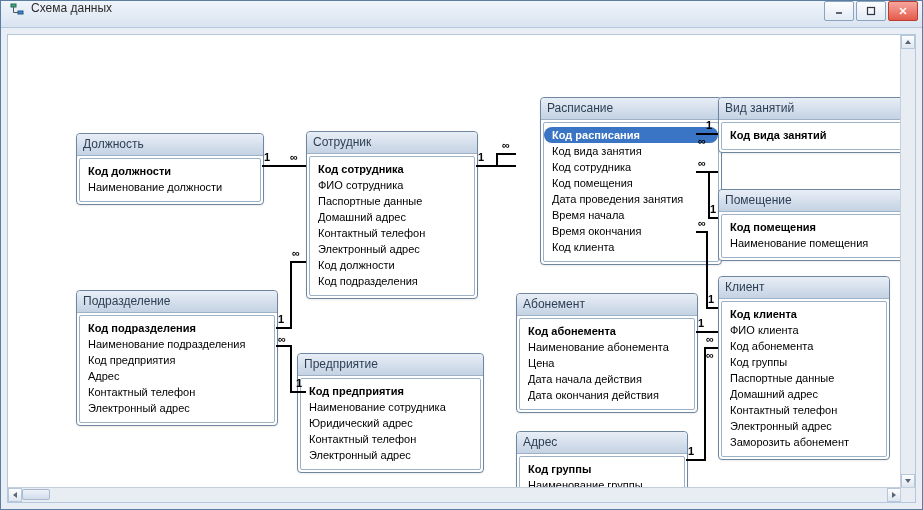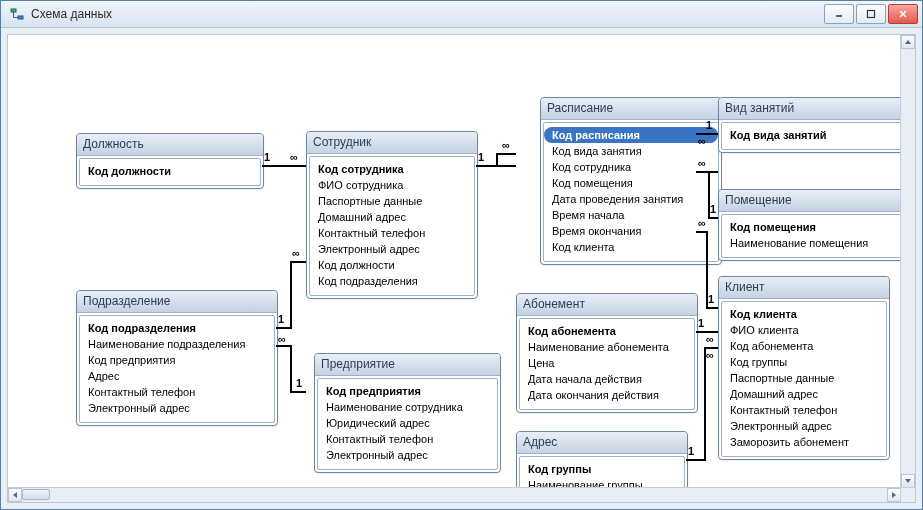--- a/index.html
+++ b/index.html
@@ -1,17 +1,17 @@
 <!DOCTYPE html>
 <html><head>
 <meta charset="utf-8">
 <style>
   html, body { margin:0; padding:0; font-family: "Segoe UI", Tahoma, sans-serif; font-size:11px; background:#fff; }
   .window { width:923px; height:510px; box-sizing:border-box; border:1px solid #5a7da0; background:#e9eef5; position:relative; display:flex; flex-direction:column; }
-  .titlebar { height:26px; background:linear-gradient(#f0f4fb,#d9e4f1); border-bottom:1px solid #b5c7dd; display:flex; align-items:center; padding:0 4px; }
+  .titlebar { height:26px; background:linear-gradient(#f0f4fb,#d9e4f1); border-bottom:1px solid #b5c7dd; display:flex; padding:0 4px; }
   .tb-icon { width:16px; height:16px; margin:0 4px; display:flex; align-items:center; justify-content:center; }
   .tb-title { flex:1; font-size:12px; color:#2b2b2b; padding-left:2px; }
   .tb-btns { display:flex; gap:2px; }
   .tb-btn { width:28px; height:18px; border:1px solid #8aa3bf; border-radius:2px; background:linear-gradient(#fdfdfe,#e3ebf4); display:flex; align-items:center; justify-content:center; cursor:default; }
   .tb-btn.close { background:linear-gradient(#f6a7a0,#e45a4a); border-color:#b83d30; }
   .tb-btn svg { display:block; }
   .client { flex:1; position:relative; margin:6px; border:1px solid #b5c7dd; background:#fdfeff; overflow:hidden; }
   .canvas { position:absolute; left:0; top:0; right:14px; bottom:14px; background:#fff; }
   .vscroll { position:absolute; right:0; top:0; bottom:14px; width:14px; background:#e8edf3; border-left:1px solid #c3cedb; }
   .hscroll { position:absolute; left:0; right:14px; bottom:0; height:14px; background:#e8edf3; border-top:1px solid #c3cedb; }
@@ -62,20 +62,21 @@
         </div>
     </div>
   </div>
 
   <div class="client">
     <div class="canvas" id="canvas">
         <div class="table" style="left: 68px; top: 98px; width: 186px;">
           <div class="thead">Должность</div>
           <div class="tbody">
             <div class="row pk">Код должности</div>
+            <div class="row">Наименование должности</div>
           </div>
         </div>
         <div class="table" style="left: 298px; top: 96px; width: 170px;">
           <div class="thead">Сотрудник</div>
           <div class="tbody">
             <div class="row pk">Код сотрудника</div>
             <div class="row">ФИО сотрудника</div>
             <div class="row">Паспортные данные</div>
             <div class="row">Домашний адрес</div>
             <div class="row">Контактный телефон</div>
@@ -88,21 +89,21 @@
           <div class="thead">Подразделение</div>
           <div class="tbody">
             <div class="row pk">Код подразделения</div>
             <div class="row">Наименование подразделения</div>
             <div class="row">Код предприятия</div>
             <div class="row">Адрес</div>
             <div class="row">Контактный телефон</div>
             <div class="row">Электронный адрес</div>
           </div>
         </div>
-        <div class="table" style="left: 306px; top: 318px; width: 185px;">
+        <div class="table" style="left: 289px; top: 318px; width: 185px;">
           <div class="thead">Предприятие</div>
           <div class="tbody">
             <div class="row pk">Код предприятия</div>
             <div class="row">Наименование сотрудника</div>
             <div class="row">Юридический адрес</div>
             <div class="row">Контактный телефон</div>
             <div class="row">Электронный адрес</div>
           </div>
         </div>
         <div class="table" style="left: 532px; top: 62px; width: 180px;">

